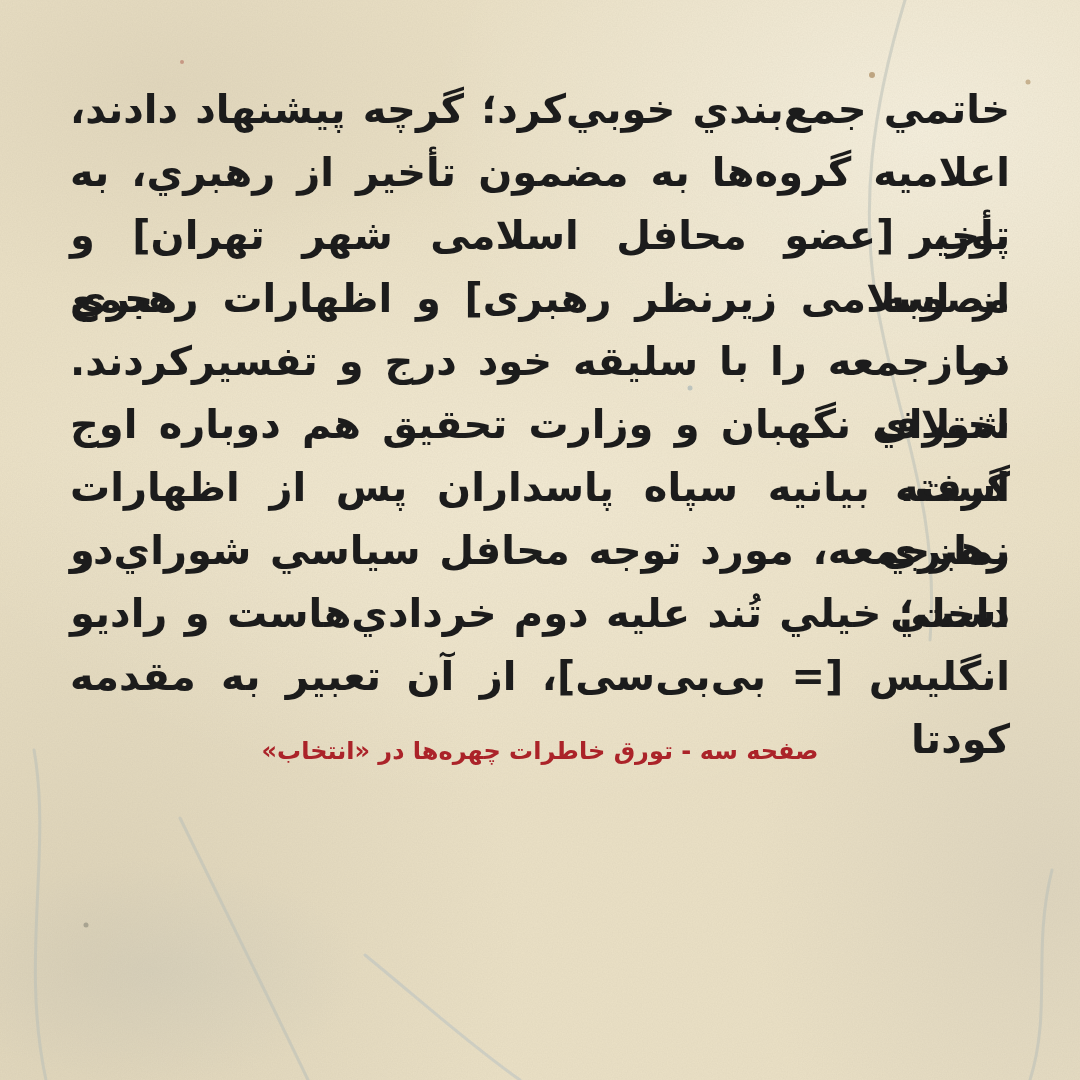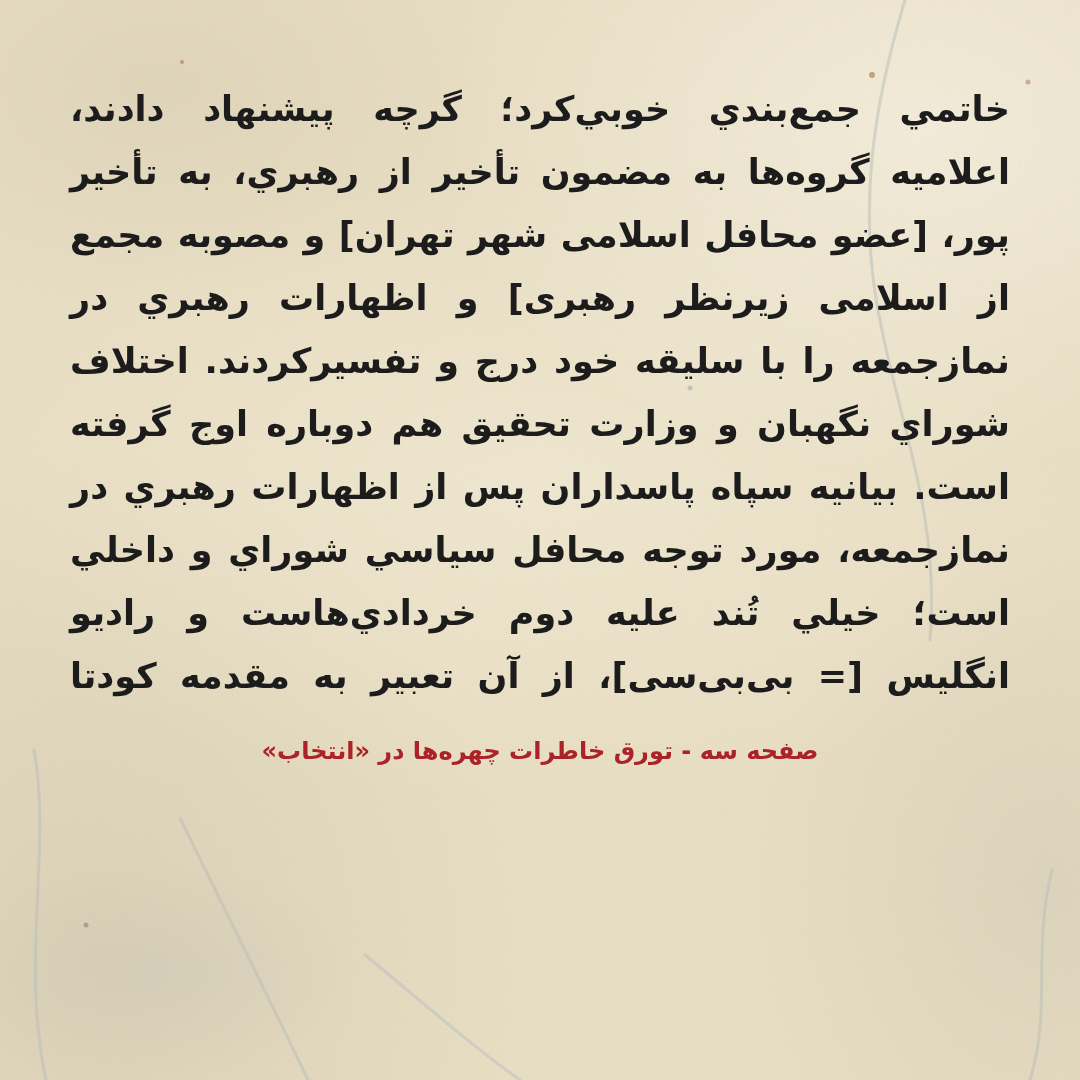--- a/index.html
+++ b/index.html
@@ -29,21 +29,21 @@
   .page {
     position: relative;
     box-sizing: border-box;
     width: 1080px;
     height: 1080px;
     padding: 78px 70px 0 70px;
     direction: rtl;
   }
   .body-text {
     color: #1c1c1c;
-    font-size: 35px;
+    font-size: 40px;
     font-weight: bold;
     direction: rtl;
   }
   .line {
     height: 63px;
     line-height: 63px;
     text-align: justify;
     text-align-last: justify;
     white-space: normal;
     word-spacing: 1px;

